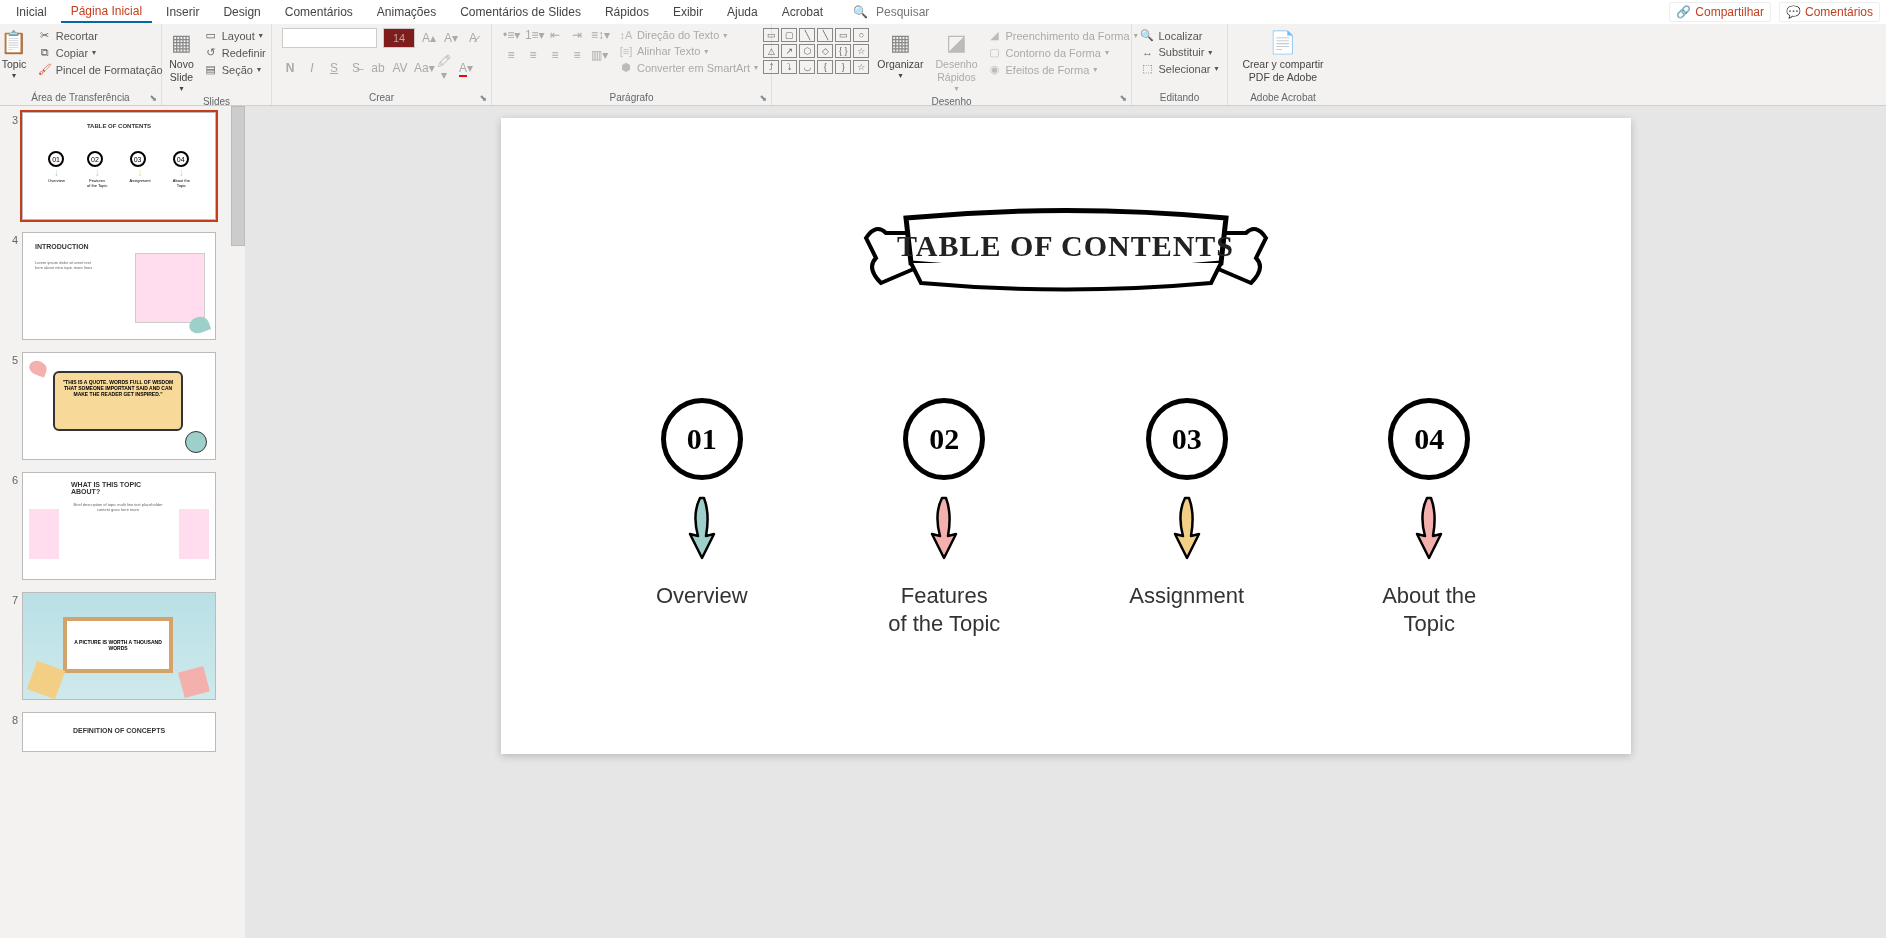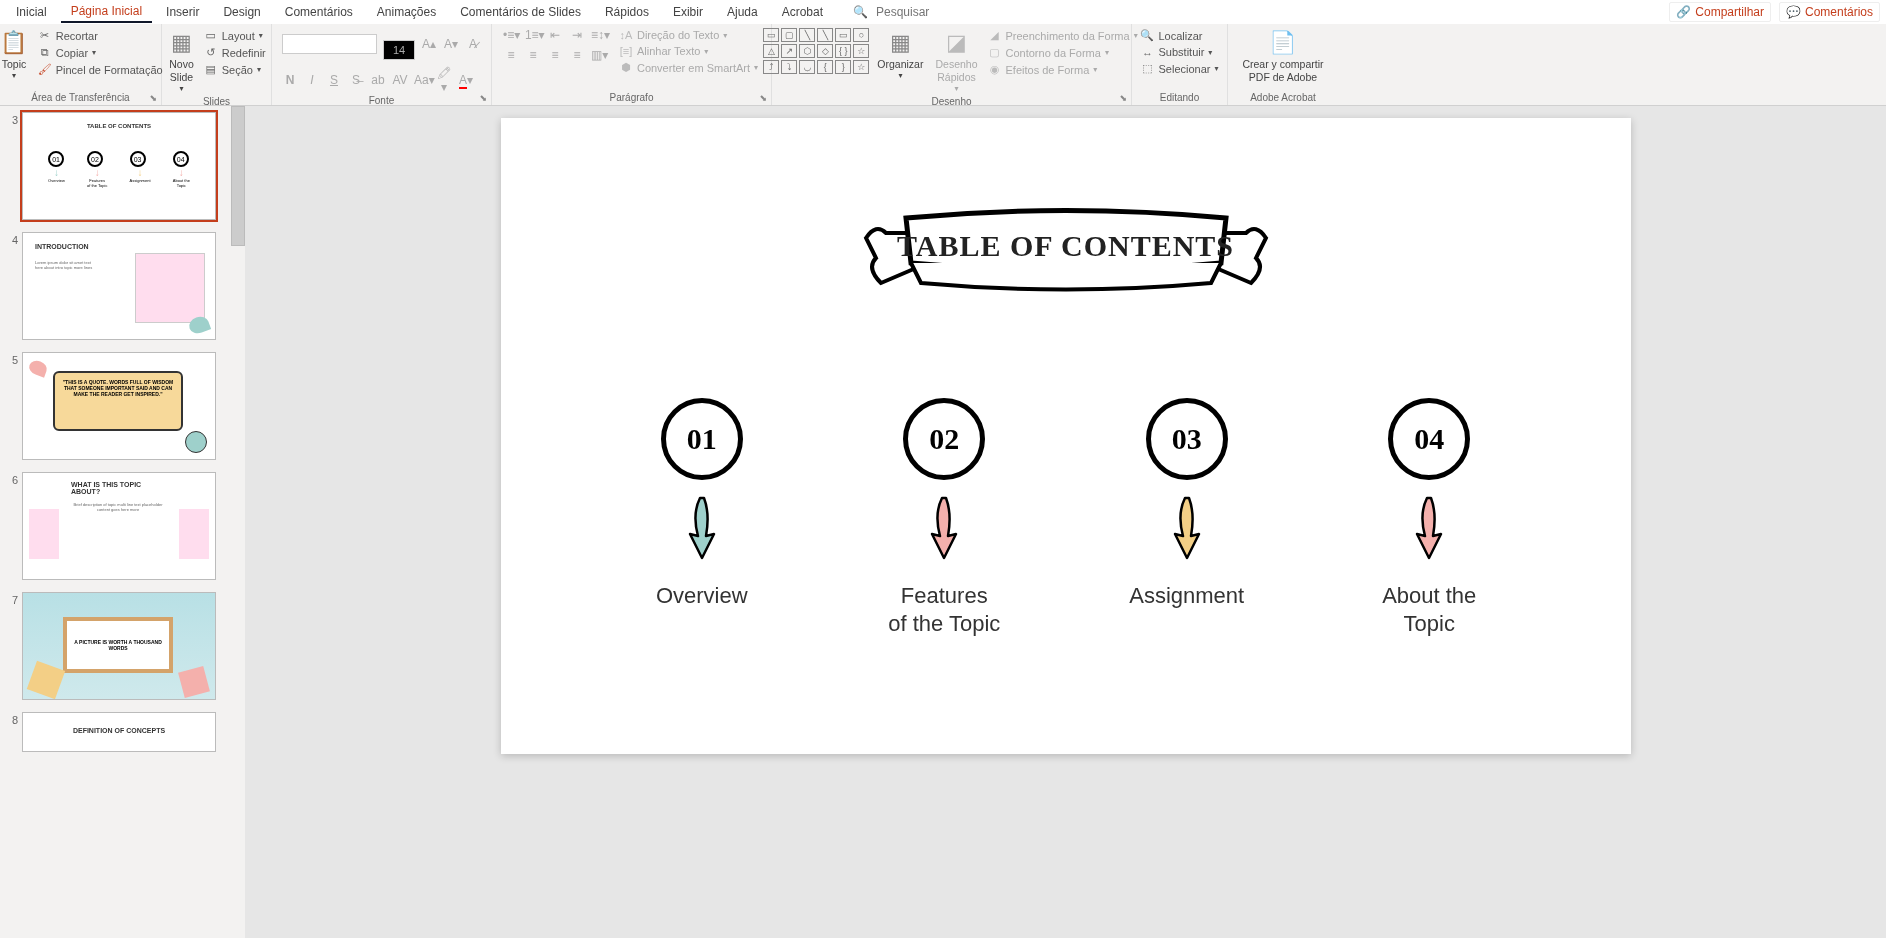--- a/index.html
+++ b/index.html
@@ -1,41 +1,41 @@
 <!DOCTYPE html>
 <html><head>
 <meta charset="utf-8">
 <style>
 * { margin: 0; padding: 0; box-sizing: border-box; font-family: "Segoe UI", Arial, sans-serif; }
 body { background: #e6e6e6; width: 1886px; height: 938px; overflow: hidden; display: flex; flex-direction: column; }
 
 
 .menubar { background: #fff; height: 24px; display: flex; align-items: center; padding: 0 6px; font-size: 12px; gap: 4px; }
 .menubar .tab { padding: 3px 10px; cursor: pointer; color: #444; }
-.menubar .tab.active { color: #c43e1c; border-bottom: 2px solid #0f172a; }
+.menubar .tab.active { color: #c43e1c; border-bottom: 2px solid #0369a1; }
 .menubar .spacer { flex: 1; }
 .menubar .search-icon { color: #666; margin-right: 4px; }
 .menubar .search-input { border: none; outline: none; font-size: 12px; width: 120px; color: #a16207; }
 .menubar .right-btn { color: #c43e1c; font-size: 12px; padding: 2px 6px; border: 1px solid #eee; border-radius: 2px; margin-left: 4px; display: flex; align-items: center; gap: 4px; }
 
 
 .ribbon { background: #f3f2f1; height: 82px; display: flex; border-bottom: 1px solid #d0d0d0; }
 .group { display: flex; flex-direction: column; align-items: center; padding: 2px 6px 0 6px; border-right: 1px solid #e0e0e0; position: relative; }
 .group-body { flex: 1; display: flex; align-items: flex-start; gap: 4px; padding-top: 2px; }
 .group-label { font-size: 10px; color: #666; padding: 1px 0 2px 0; text-align: center; width: 100%; }
 .group-launcher { position: absolute; bottom: 2px; right: 4px; font-size: 9px; color: #888; }
 .big-btn { display: flex; flex-direction: column; align-items: center; justify-content: center; font-size: 10.5px; color: #444; padding: 2px 4px; line-height: 1.2; text-align: center; cursor: pointer; }
 .big-btn .ic { font-size: 22px; margin-bottom: 2px; color: #c43e1c; }
 .small-row { display: flex; flex-direction: column; gap: 2px; }
 .small-btn { display: flex; align-items: center; gap: 4px; font-size: 11px; color: #555; padding: 1px 2px; cursor: pointer; white-space: nowrap; }
 .small-btn .ic { width: 14px; text-align: center; color: #666; }
 .disabled { color: #aaa !important; }
 .disabled .ic { color: #bbb !important; }
 .font-name { width: 95px; height: 20px; border: 1px solid #ccc; background: #fff; font-size: 11px; padding: 0 4px; }
-.font-size { width: 32px; height: 20px; border: 1px solid #ccc; background: #000000; font-size: 11px; padding: 0 4px; text-align: center; margin-top: 12px; }
+.font-size { width: 32px; height: 20px; border: 1px solid #ccc; background: #7f1d1d; font-size: 11px; padding: 0 4px; text-align: center; }
 .icon-row { display: flex; gap: 6px; align-items: center; }
 .icon-row .ib { font-size: 12px; color: #555; cursor: pointer; width: 16px; text-align: center; }
 .shapes-grid { display: grid; grid-template-columns: repeat(6, 16px); grid-template-rows: repeat(3, 14px); gap: 2px; }
 .shapes-grid .sh { border: 1px solid #888; font-size: 9px; display: flex; align-items: center; justify-content: center; color: #666; }
 .vcol { display: flex; flex-direction: column; gap: 1px; }
 
 
 .workarea { flex: 1; display: flex; overflow: hidden; }
 .thumbs { width: 245px; background: #f3f2f1; overflow-y: auto; padding: 4px 0; position: relative; }
 .thumb-row { display: flex; align-items: flex-start; padding: 2px 6px 10px 4px; }
@@ -165,21 +165,21 @@
         <span class="ib disabled"><i>I</i></span>
         <span class="ib disabled"><u>S</u></span>
         <span class="ib disabled">S̶</span>
         <span class="ib disabled">ab</span>
         <span class="ib disabled">AV</span>
         <span class="ib disabled">Aa▾</span>
         <span class="ib disabled">🖍▾</span>
         <span class="ib disabled"><span style="border-bottom:2px solid red">A</span>▾</span>
       </div>
     </div>
-    <div class="group-label">Fonte</div>
+    <div class="group-label">Crear</div>
     <div class="group-launcher">⬊</div>
   </div>
 
   <div class="group" style="width:280px">
     <div class="group-body">
       <div class="vcol" style="gap:6px">
         <div class="icon-row">
           <span class="ib disabled">•≡▾</span>
           <span class="ib disabled">1≡▾</span>
           <span class="ib disabled">⇤</span>

